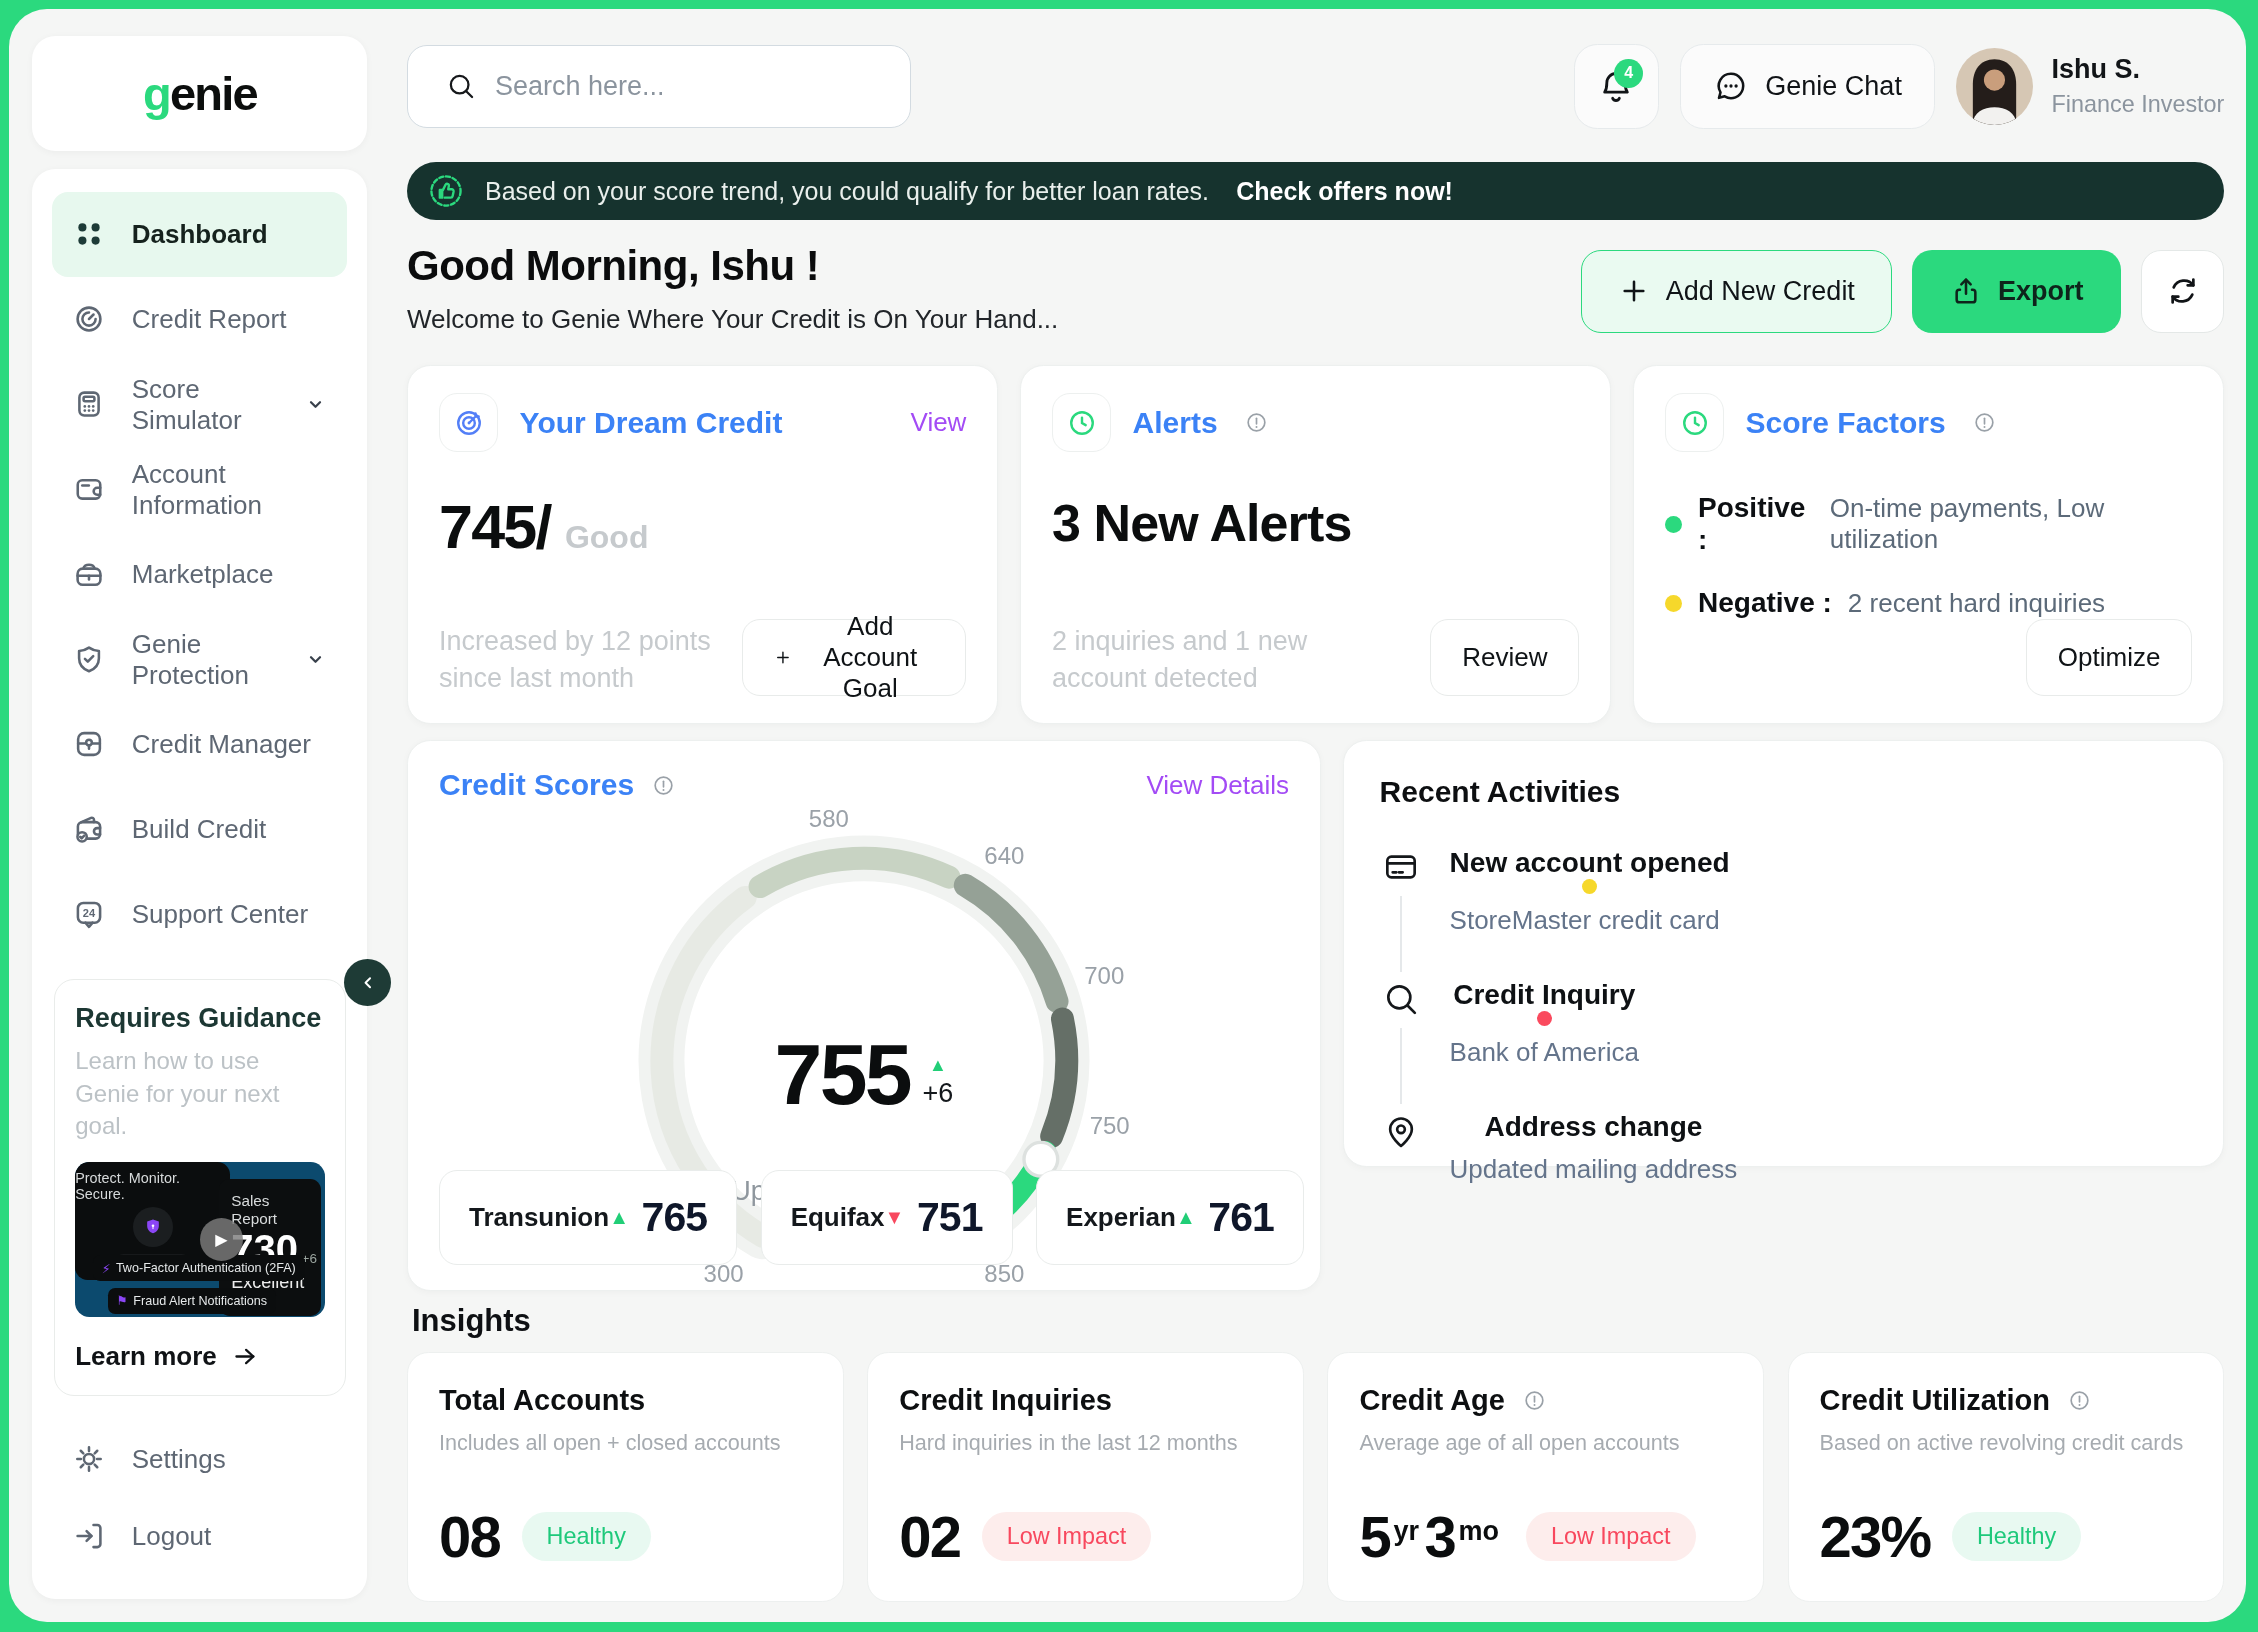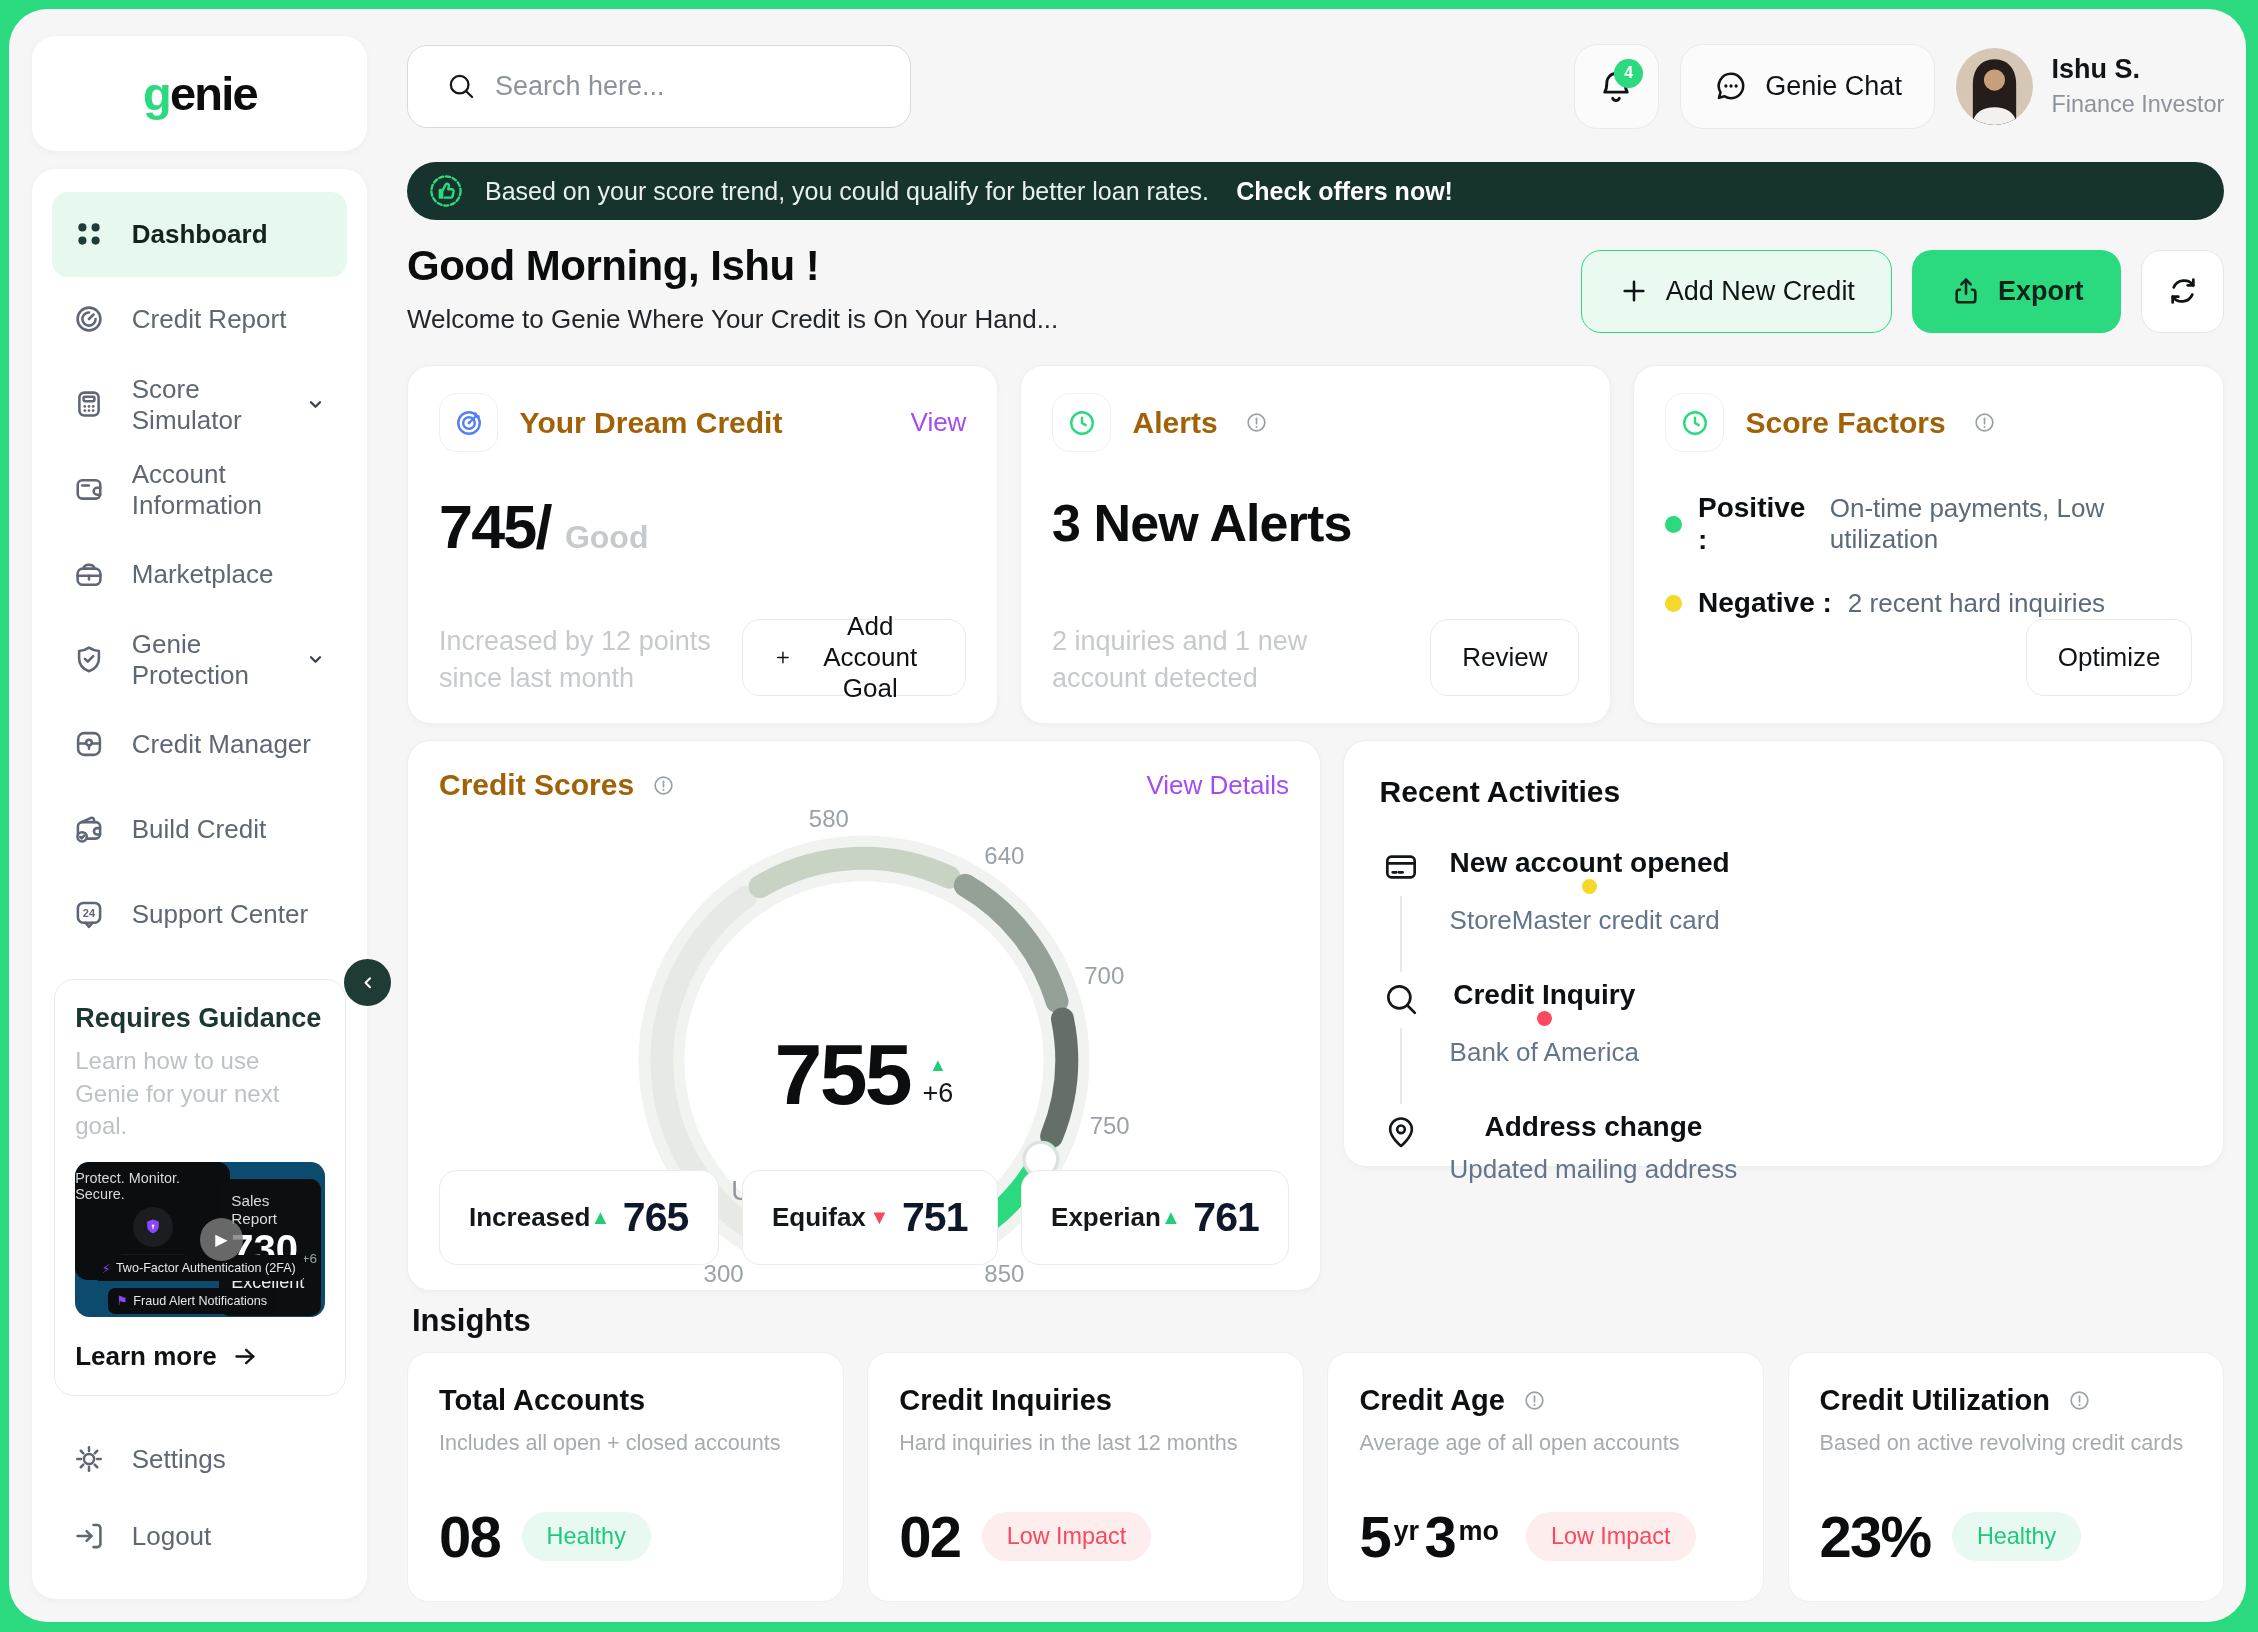--- a/index.html
+++ b/index.html
@@ -87,21 +87,21 @@
   .btn-green{height:83px;background:#2bd97e;border:none;border-radius:20px;display:flex;align-items:center;gap:16px;padding:0 38px;font-size:27px;font-weight:bold;color:#0e241b;cursor:pointer;}
   .btn-icon{width:83px;height:83px;background:#fff;border:1.8px solid #e4e8e7;border-radius:20px;display:flex;align-items:center;justify-content:center;cursor:pointer;}
   .btn-outline-green svg,.btn-green svg{width:32px;height:32px;}
   .btn-icon svg{width:36px;height:36px;}
   
   .row-cards{position:absolute;left:398px;right:21.6px;top:356px;height:356px;display:grid;grid-template-columns:repeat(3,1fr);gap:21.6px;}
   .card{background:#fff;border:1.8px solid #edf0ef;border-radius:23.4px;box-shadow:0 1.8px 7.2px rgba(20,30,25,.03);padding:27px 31px;display:flex;flex-direction:column;position:relative;}
   .c-head{display:flex;align-items:center;gap:21.6px;}
   .icon-box{width:59px;height:59px;border:1.8px solid #edf0ef;border-radius:18px;display:flex;align-items:center;justify-content:center;flex:0 0 59px;}
   .icon-box svg{width:34px;height:34px;}
-  .c-title{font-size:30px;font-weight:bold;color:#a16207;}
+  .c-title{font-size:30px;font-weight:bold;color:#3b82f6;}
   .info-i{display:flex;margin-left:3.6px;cursor:pointer;}
   .info-i svg{width:27px;height:27px;}
   .link-purple{margin-left:auto;font-size:26px;color:#a34bf5;cursor:pointer;}
   .score-line{margin-top:40px;display:flex;align-items:baseline;}
   .score-big{font-size:61px;font-weight:bold;letter-spacing:-1.8px;color:#0b0d0e;}
   .score-lab{font-size:32px;font-weight:bold;color:#c6cacd;margin-left:14.4px;}
   .alert-big{margin-top:41px;font-size:52px;font-weight:bold;color:#0b0d0e;letter-spacing:-0.9px;}
   .c-bottom{margin-top:auto;display:flex;align-items:flex-end;}
   .c-note{font-size:27px;line-height:1.35;color:#c6cacd;max-width:58%;}
   .btn-ghost{margin-left:auto;height:77px;background:#fff;border:1.8px solid #e8ebea;border-radius:18px;display:flex;align-items:center;gap:14.4px;padding:0 31px;font-size:26px;color:#0f1316;cursor:pointer;}
@@ -583,21 +583,21 @@
           <span class="g-score">755</span>
           <span class="g-delta">
             <span class="tri up">▲</span>
             <span class="dnum">+6</span>
           </span>
         </div>
         <div class="g-updated">Updated Jan 04, 2025</div>
       </div>
       <div class="chips">
         <div class="chip">
-          <span class="chip-name">Increased</span>
+          <span class="chip-name">Transunion</span>
           <span class="chip-right">
               <span class="tri up">▲</span>
               <span class="chip-val">765</span>
             </span>
         </div>
         <div class="chip">
           <span class="chip-name">Equifax</span>
           <span class="chip-right">
               <span class="tri down">▼</span>
               <span class="chip-val">751</span>

